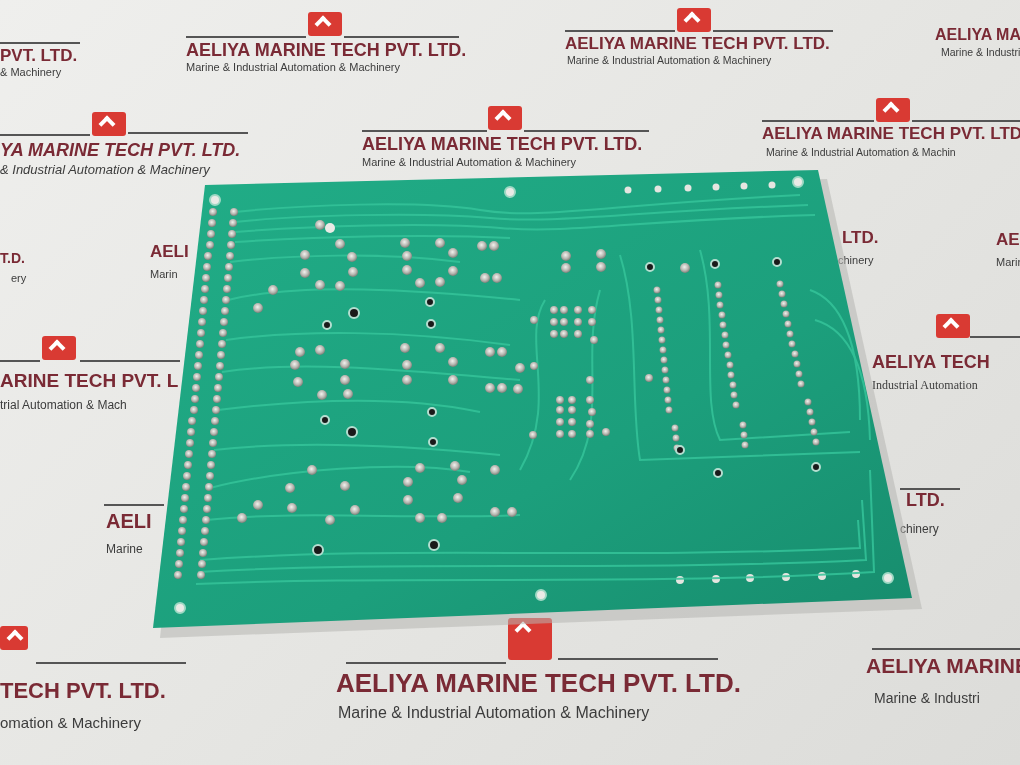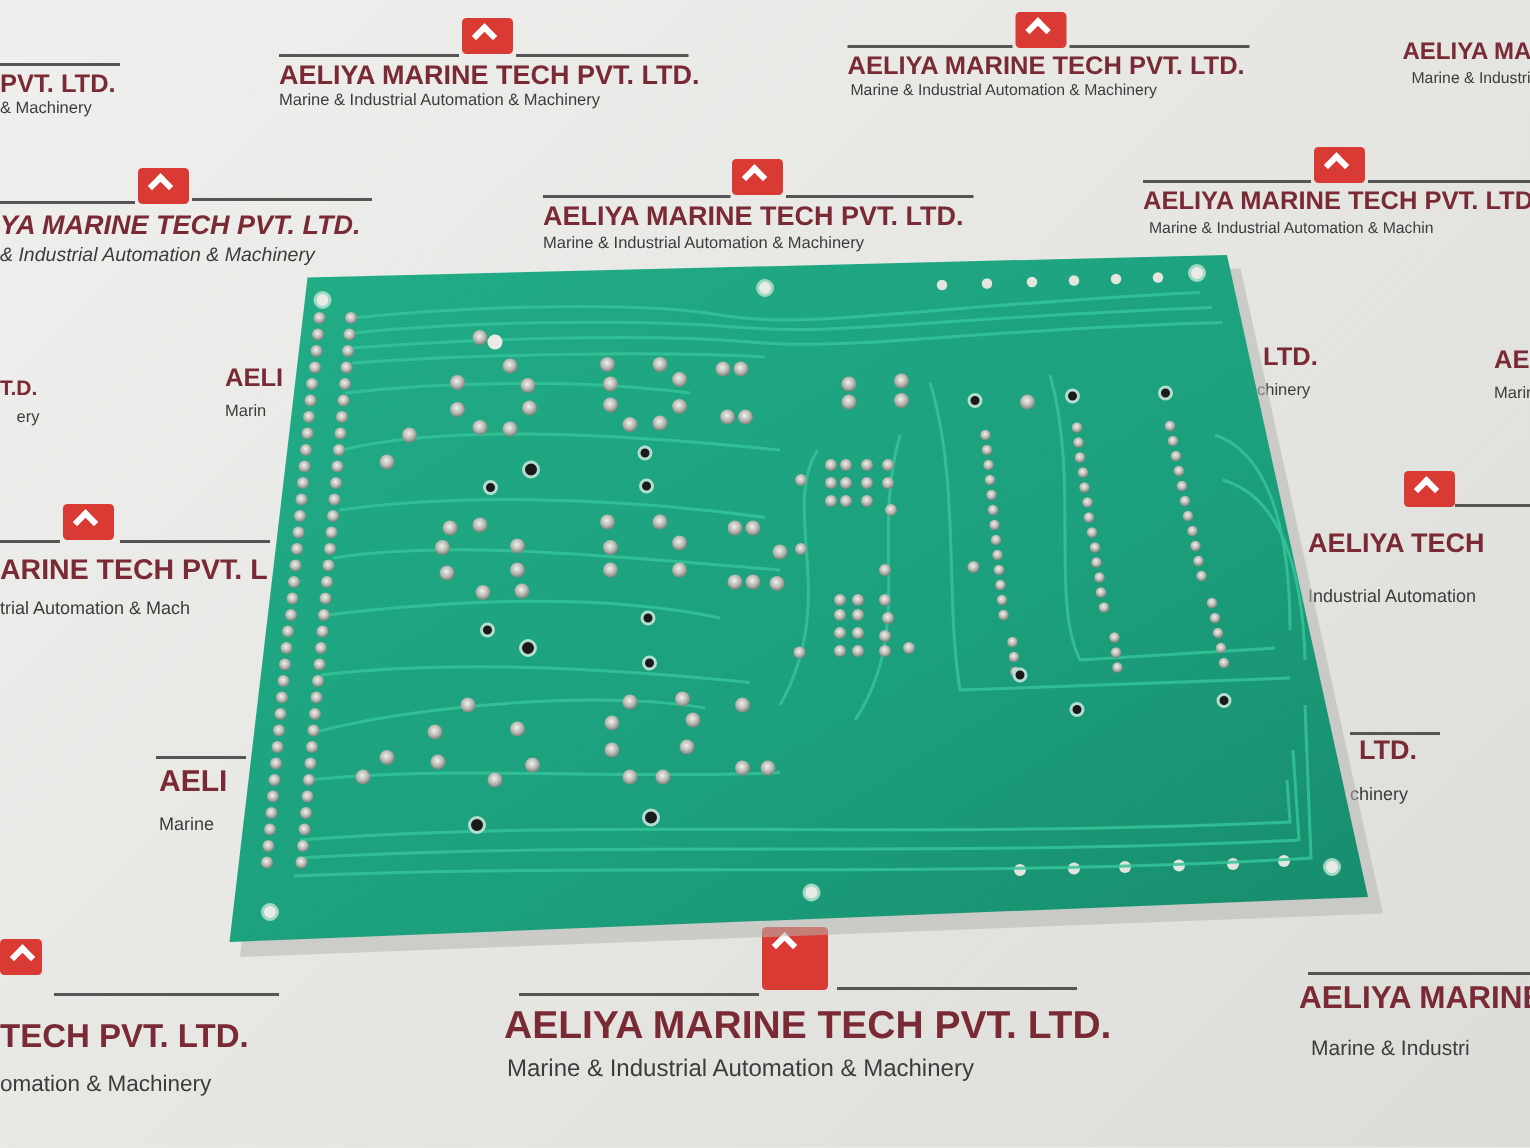--- a/index.html
+++ b/index.html
@@ -74,21 +74,21 @@
   <div class="rule" style="left:0;top:24px;width:40px;"></div>
   <div class="rule" style="left:80px;top:24px;width:100px;"></div>
   <div class="title" style="left:0;top:34px;font-size:19px;">ARINE TECH PVT. L</div>
   <div class="sub" style="left:0;top:62px;font-size:12px;">trial Automation &amp; Mach</div>
 </div>
 
 <div class="wm" style="left:860px;top:314px;">
   <div class="logo" style="left:76px;top:0;"></div>
   <div class="rule" style="left:110px;top:22px;width:60px;"></div>
   <div class="title" style="left:12px;top:38px;font-size:18px;">AELIYA TECH</div>
-  <div class="sub" style="left:12px;top:76px;font-size:12px;">Industrial Automation</div>
+  <div class="sub" style="left:12px;top:64px;font-size:12px;font-family:Liberation Serif, serif;">Industrial Automation</div>
 </div>
 
 <div class="wm" style="left:0;top:626px;">
   <div class="logo" style="left:0;top:0;width:28px;"></div>
   <div class="rule" style="left:36px;top:36px;width:150px;"></div>
   <div class="title" style="left:0;top:52px;font-size:22px;">TECH PVT. LTD.</div>
   <div class="sub" style="left:0;top:88px;font-size:15px;">omation &amp; Machinery</div>
 </div>
 
 <div class="wm" style="left:336px;top:618px;">

